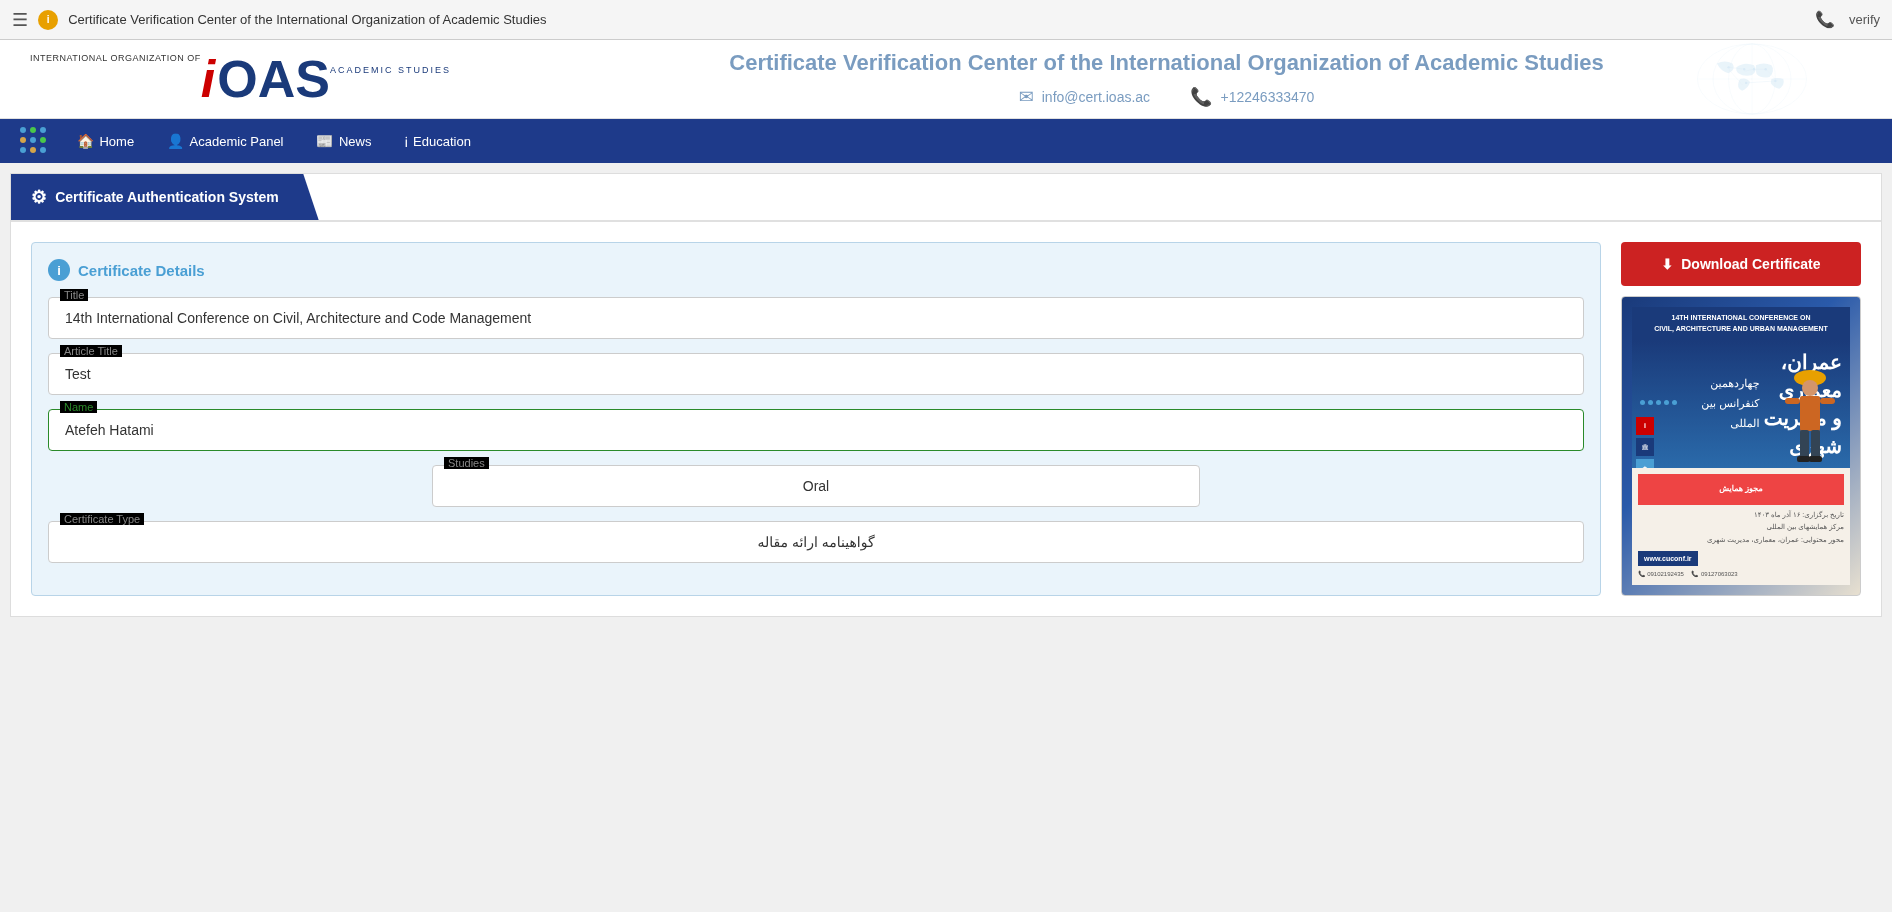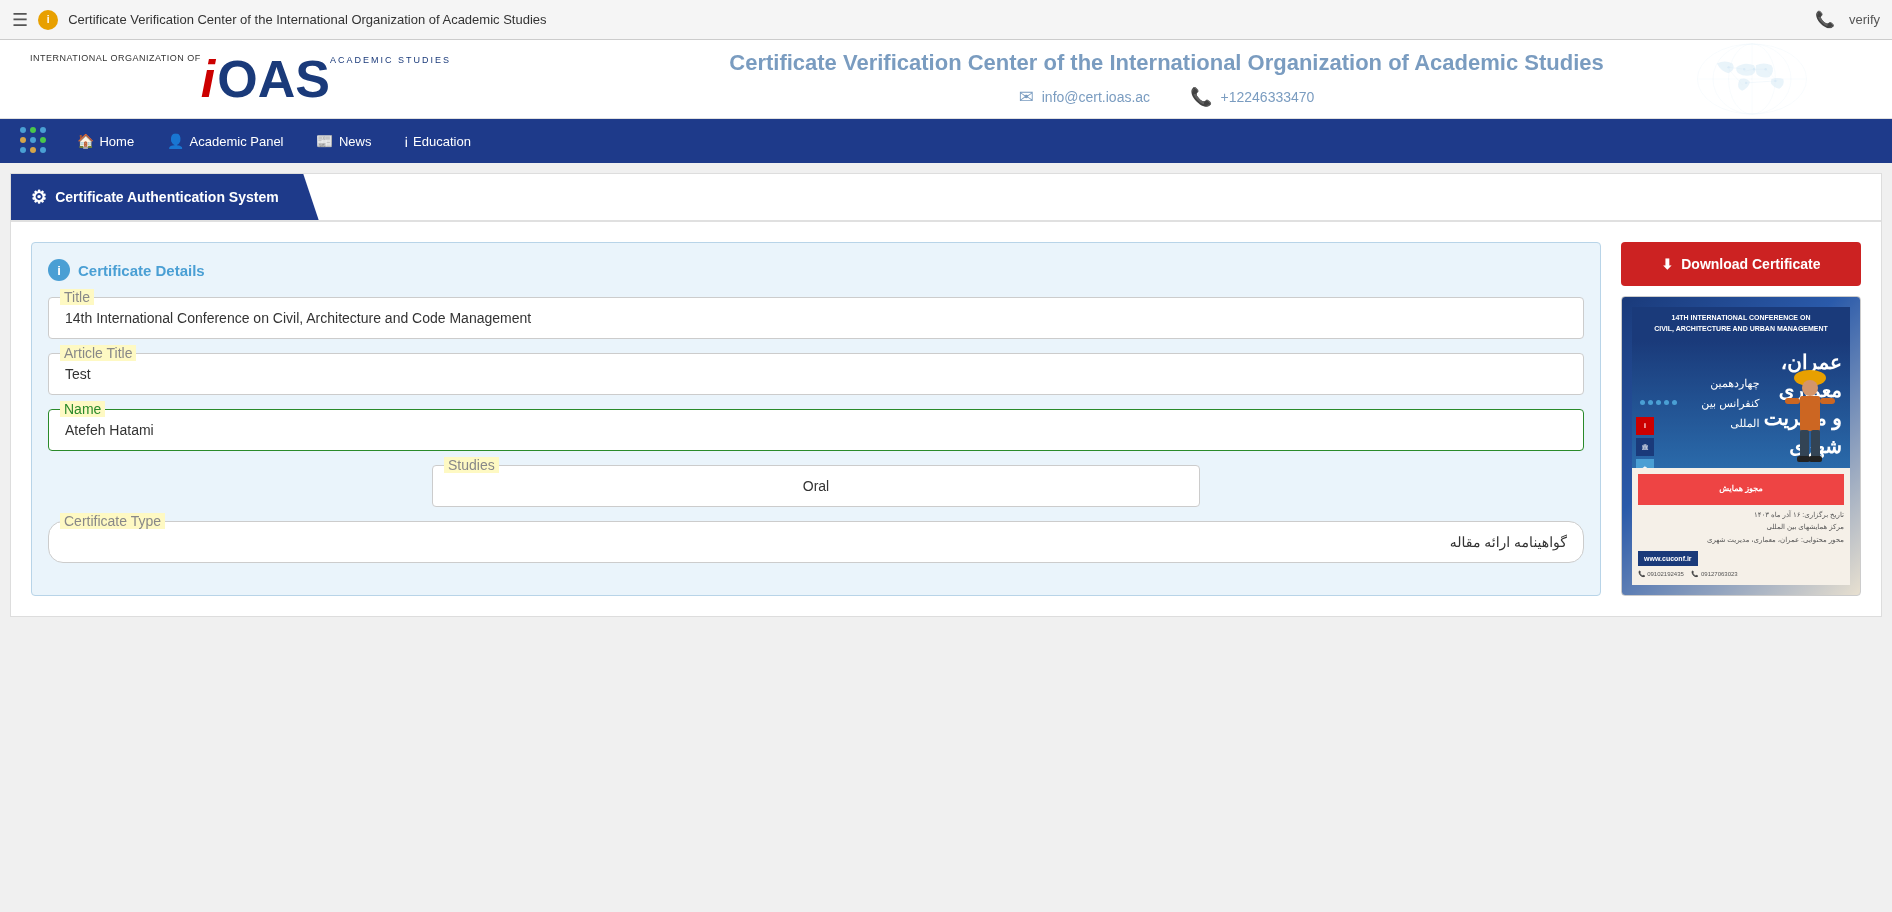--- a/index.html
+++ b/index.html
@@ -74,21 +74,21 @@
       color: #1a3a7a;
       font-size: 52px;
       font-weight: bold;
       line-height: 1;
     }
     .logo-bottom-text {
       font-size: 9px;
       color: #1a3a7a;
       letter-spacing: 2px;
       text-transform: uppercase;
-      margin-top: 2px;
+      margin-top: 12px;
       text-align: center;
     }
     .header-center {
       flex: 1;
       display: flex;
       flex-direction: column;
       align-items: center;
       gap: 10px;
     }
     .header-title {
@@ -266,23 +266,23 @@
       font-weight: bold;
     }
     .field-group {
       position: relative;
       margin-bottom: 14px;
     }
     .field-label {
       position: absolute;
       top: -8px;
       left: 12px;
-      background: #fef9c3;
+      background: #000000;
       padding: 0 4px;
-      font-size: 14px;
+      font-size: 11px;
       color: #888;
       z-index: 1;
     }
     .field-label.green { color: #2a8a2a; }
     .field-value {
       width: 100%;
       padding: 12px 16px;
       border: 1px solid #ccc;
       border-radius: 4px;
       font-size: 14px;
@@ -544,21 +544,21 @@
 
       <div class="field-group" style="display:flex; justify-content:center;">
         <div style="position:relative; width: 50%;">
           <span class="field-label">Studies</span>
           <div class="field-value" style="text-align:center;">Oral</div>
         </div>
       </div>
 
       <div class="field-group">
         <span class="field-label">Certificate Type</span>
-        <div class="field-value" style="direction:rtl; text-align:right;border-radius:15px;">گواهینامه ارائه مقاله</div>
+        <div class="field-value" style="direction:rtl; text-align:center;">گواهینامه ارائه مقاله</div>
       </div>
     </div>
 
     <div class="right-panel">
       <button class="download-btn">
         <span>⬇</span>
         <span>Download Certificate</span>
       </button>
 
       <div class="conference-poster">

